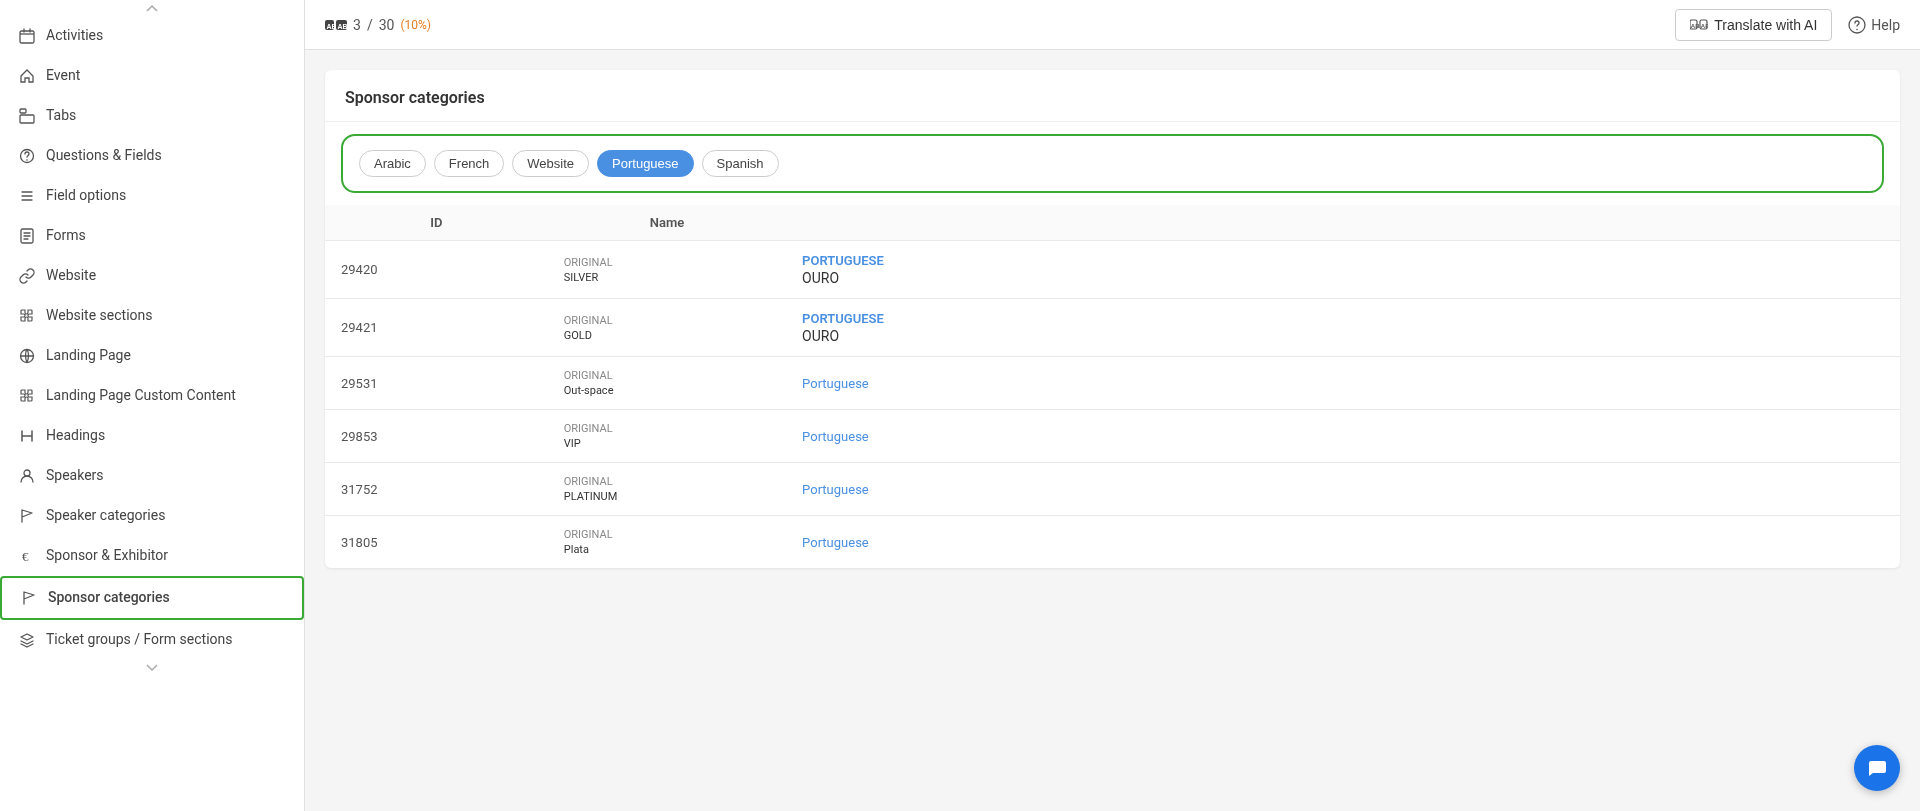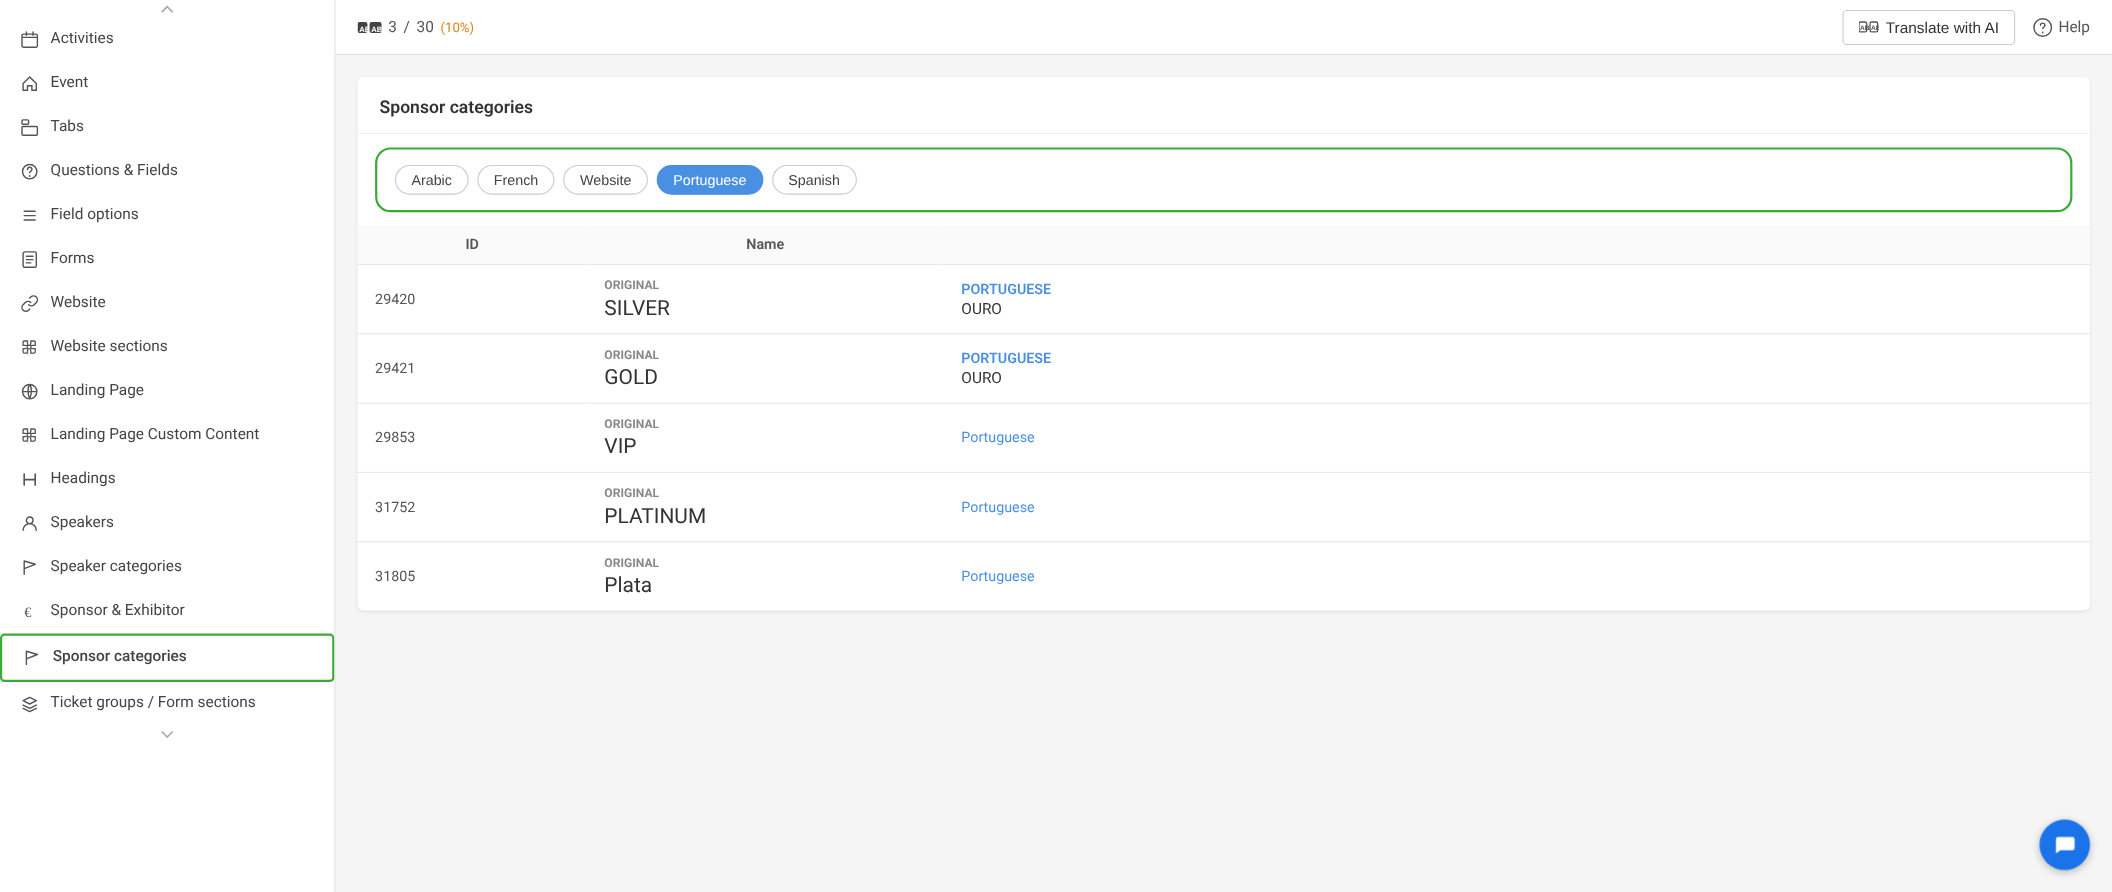--- a/index.html
+++ b/index.html
@@ -36,22 +36,22 @@
     .lang-tab.active { background: #4a90e2; color: #fff; border-color: #4a90e2; font-weight: 500; }
 
     
     .table { width: 100%; border-collapse: collapse; }
     .table th { padding: 10px 16px; text-align: center; font-size: 13px; font-weight: 600; color: #555; background: #fafafa; border-bottom: 1px solid #e8e8e8; }
     .table td { padding: 0; border-bottom: 1px solid #e8e8e8; }
     .table tr:last-child td { border-bottom: none; }
     .table-cell { padding: 12px 16px; vertical-align: top; }
     .id-cell { color: #555; font-size: 13px; width: 80px; }
     .name-cell { flex: 1; }
-    .original-label { font-size: 11px; color: #888; font-weight: 700; text-transform: uppercase; margin-bottom: 2px; }
-    .name-value { font-size: 19px; color: #333; }
+    .original-label { font-size: 11px; color: #888; font-weight: 400; text-transform: uppercase; margin-bottom: 2px; }
+    .name-value { font-size: 11px; color: #333; }
     .translation-cell { width: 400px; }
     .lang-link { color: #4a90e2; cursor: pointer; font-size: 13px; text-decoration: none; }
     .translated-label { font-size: 11px; color: #888; font-weight: 600; text-transform: uppercase; margin-bottom: 2px; }
     .translated-value { font-size: 14px; color: #333; }
 
     
     .chat-btn { position: fixed; bottom: 20px; right: 20px; width: 46px; height: 46px; border-radius: 50%; background: #1a73e8; display: flex; align-items: center; justify-content: center; cursor: pointer; box-shadow: 0 2px 8px rgba(0,0,0,0.25); }
 
     
     svg { fill: currentColor; }
@@ -327,20 +327,36 @@
               </td>
               <td>
                 <div class="table-cell translation-cell">
       <div class="translated-label"><a href="#" class="lang-link">Portuguese</a></div>
       <div class="translated-value">OURO</div>
     </div>
               </td>
             </tr>
             <tr>
               <td>
+                <div class="table-cell id-cell">29531</div>
+              </td>
+              <td>
+                <div class="table-cell name-cell">
+    <div class="original-label">Original</div>
+    <div class="name-value">Out-space</div>
+  </div>
+              </td>
+              <td>
+                <div class="table-cell translation-cell">
+      <a href="#" class="lang-link">Portuguese</a>
+    </div>
+              </td>
+            </tr>
+            <tr>
+              <td>
                 <div class="table-cell id-cell">29853</div>
               </td>
               <td>
                 <div class="table-cell name-cell">
     <div class="original-label">Original</div>
     <div class="name-value">VIP</div>
   </div>
               </td>
               <td>
                 <div class="table-cell translation-cell">

